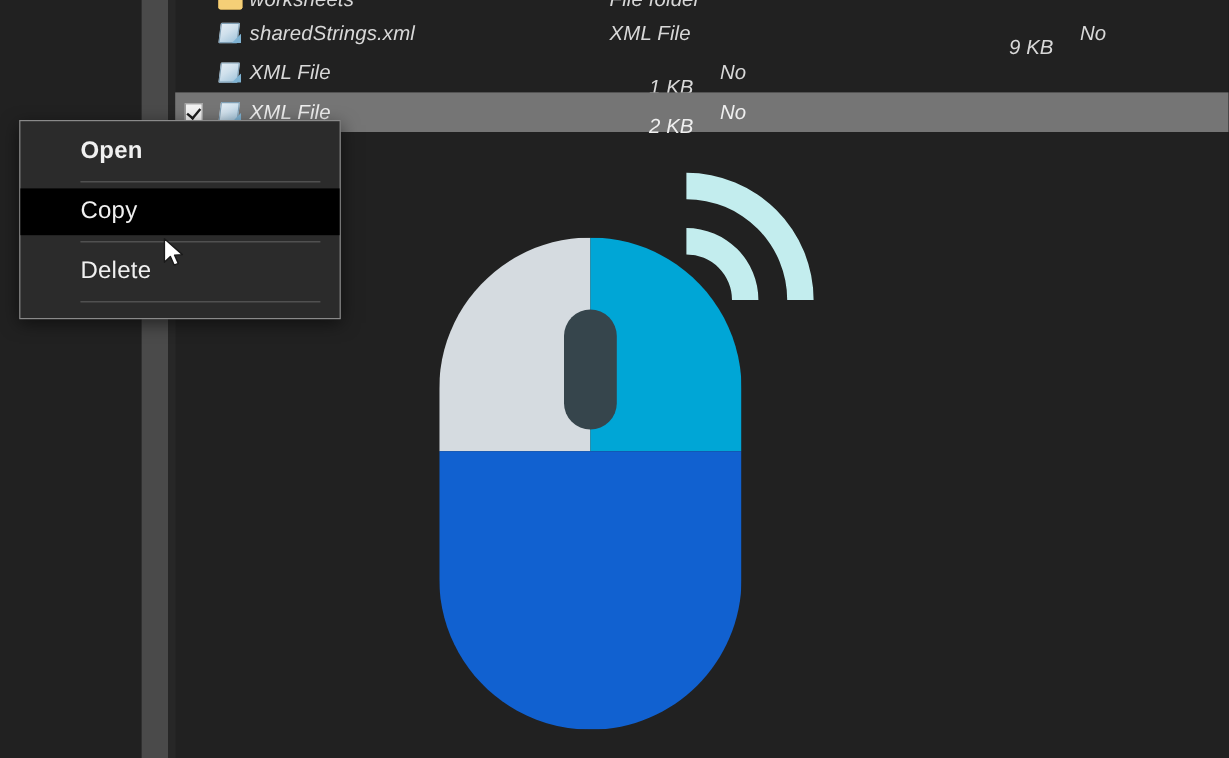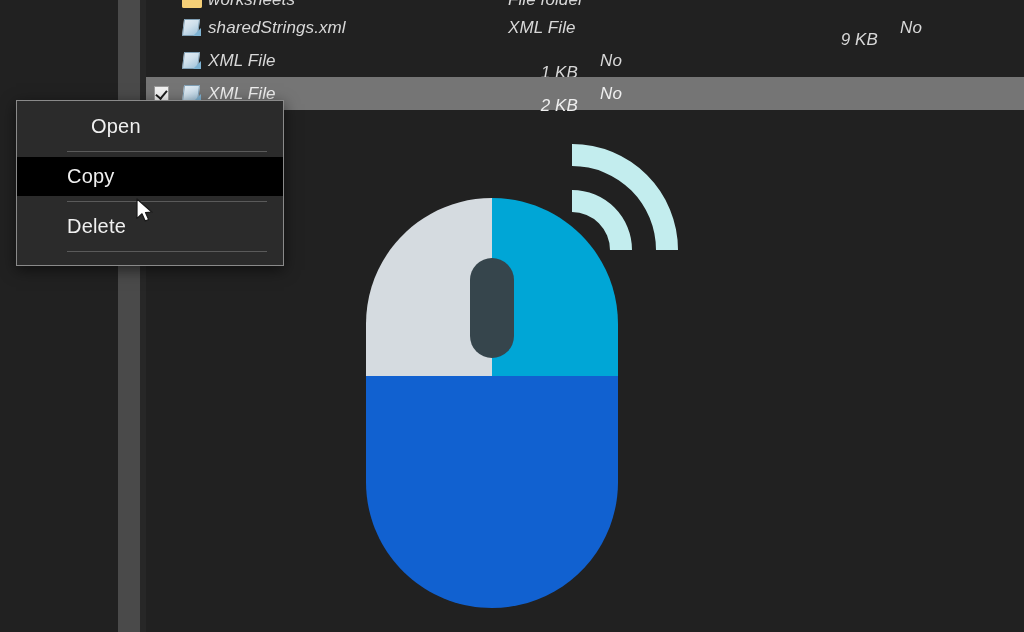--- a/index.html
+++ b/index.html
@@ -169,21 +169,21 @@
   }
   .ctx-item {
     height: 39px;
     display: flex;
     align-items: center;
     padding-left: 50px;
     color: #f0f0f0;
     font-size: 20px;
     letter-spacing: .2px;
   }
-  .ctx-item.bold { font-weight: normal; margin-left: 24px; }
+  .ctx-item.bold { font-weight: bold; }
   .ctx-item.hover { background: #000000; }
   .ctx-sep {
     height: 1px;
     background: #5a5a5a;
     margin: 5px 16px 5px 50px;
   }
 
   
   #cursor {
     position: absolute;

